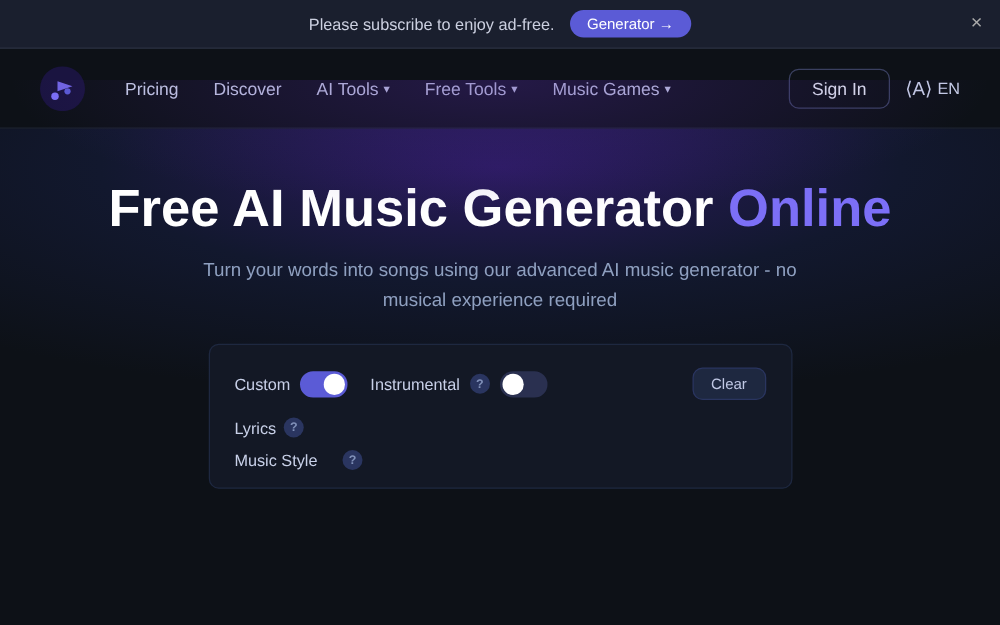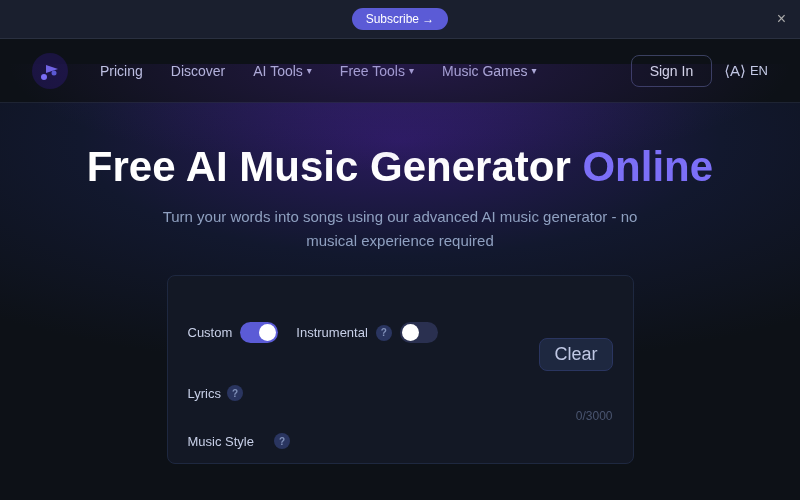--- a/index.html
+++ b/index.html
@@ -205,23 +205,22 @@
       cursor: pointer;
       font-weight: bold;
     }
 
     .clear-btn {
       background: #1e2840;
       color: #c0c8e4;
       border: 1px solid #2a3560;
       border-radius: 8px;
       padding: 5px 14px;
-      font-size: 18px;
-      cursor: pointer;
-      margin-top: 44px;
+      font-size: 12px;
+      cursor: pointer;
     }
 
     
     .lyrics-row {
       display: flex;
       align-items: center;
       gap: 6px;
       margin-bottom: 8px;
     }
     .lyrics-label {
@@ -268,21 +267,22 @@
       left: 0; right: 0;
       height: 220px;
       background: radial-gradient(ellipse 70% 70% at 50% 0%, rgba(80, 40, 160, 0.35) 0%, transparent 70%);
       pointer-events: none;
     }
   </style>
 </head>
 <body>
 
 <div class="announcement-bar">
-  <button class="subscribe-btn">Subscribe →</button>
+  <span>Please subscribe to enjoy ad-free.</span>
+  <button class="subscribe-btn">Generator →</button>
   <button class="close-bar-btn">×</button>
 </div>
 
 <nav class="navbar">
   <a class="logo" href="#">
     <svg class="logo-icon" viewBox="0 0 36 36" fill="none" xmlns="http://www.w3.org/2000/svg">
       <circle cx="18" cy="18" r="18" fill="#1a1440"></circle>
       <path d="M14 24V12l12 4-12 4" fill="#7c6ff7" opacity="0.9"></path>
       <circle cx="12" cy="24" r="3" fill="#7c6ff7"></circle>
       <circle cx="22" cy="20" r="2.5" fill="#5b5bd6"></circle>
@@ -342,21 +342,20 @@
         </div>
       </div>
       <button class="clear-btn">Clear</button>
     </div>
 
     
     <div class="lyrics-row">
       <span class="lyrics-label">Lyrics</span>
       <span class="help-icon">?</span>
     </div>
-    <div class="char-count">0/3000</div>
 
     
     <div class="music-style-row">
       <span class="music-style-label">Music Style</span>
       <span class="help-icon">?</span>
     </div>
   </div>
 </section>
 
 </body></html>

